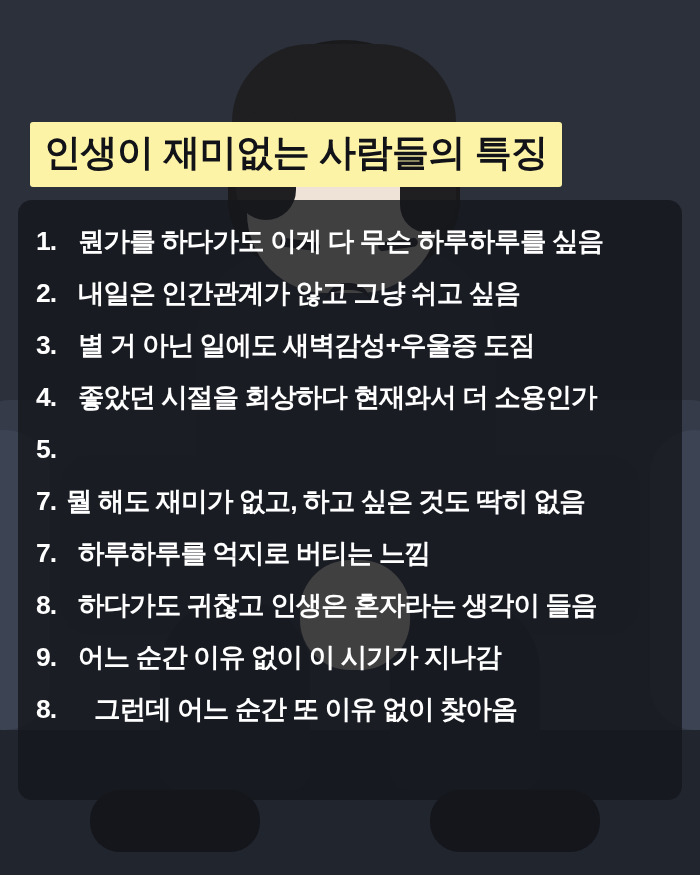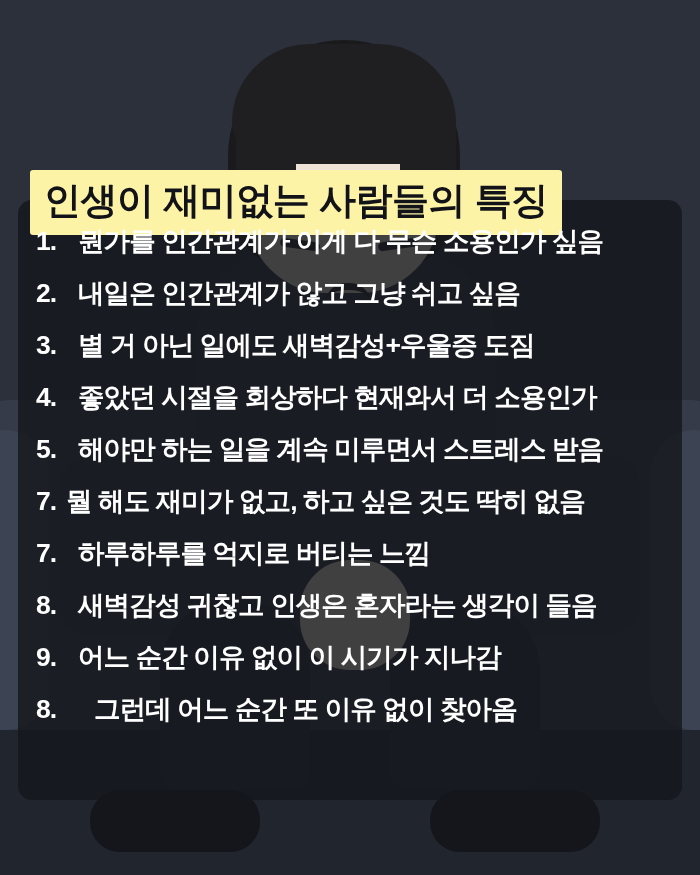--- a/index.html
+++ b/index.html
@@ -166,21 +166,20 @@
   .title {
     display: inline-block;
     background: #fdf3a6;
     color: #111318;
     font-size: 37px;
     font-weight: bold;
     letter-spacing: -0.5px;
     padding: 6px 14px 9px 14px;
     border-radius: 3px;
     white-space: nowrap;
-    margin-top: 48px;
   }
 
   
   .list {
     position: absolute;
     left: 36px;
     top: 228px;
     width: 640px;
   }
   .list-item {
@@ -233,49 +232,48 @@
 
 <div class="overlay"></div>
 
 <div class="title-wrap">
   <span class="title">인생이 재미없는 사람들의 특징</span>
 </div>
 
 <div class="list">
   <div class="list-item">
     <span class="num">1.</span>
-    <span class="txt">뭔가를 인간관계가 이게 다 무슨 소용인가 싶음</span>
+    <span class="txt">뭔가를 하다가도 이게 다 무슨 하루하루를 싶음</span>
   </div>
   <div class="list-item">
     <span class="num">2.</span>
     <span class="txt">내일은 인간관계가 않고 그냥 쉬고 싶음</span>
   </div>
   <div class="list-item">
     <span class="num">3.</span>
     <span class="txt">별 거 아닌 일에도 새벽감성+우울증 도짐</span>
   </div>
   <div class="list-item">
     <span class="num">4.</span>
     <span class="txt">좋았던 시절을 회상하다 현재와서 더 소용인가</span>
   </div>
   <div class="list-item">
     <span class="num">5.</span>
-    <span class="txt">해야만 하는 일을 계속 미루면서 스트레스 받음</span>
   </div>
   <div class="list-item">
     <span class="num tight">7.</span>
     <span class="txt">뭘 해도 재미가 없고, 하고 싶은 것도 딱히 없음</span>
   </div>
   <div class="list-item">
     <span class="num">7.</span>
     <span class="txt">하루하루를 억지로 버티는 느낌</span>
   </div>
   <div class="list-item">
     <span class="num">8.</span>
-    <span class="txt">새벽감성 귀찮고 인생은 혼자라는 생각이 들음</span>
+    <span class="txt">하다가도 귀찮고 인생은 혼자라는 생각이 들음</span>
   </div>
   <div class="list-item">
     <span class="num">9.</span>
     <span class="txt">어느 순간 이유 없이 이 시기가 지나감</span>
   </div>
   <div class="list-item">
     <span class="num wide">8.</span>
     <span class="txt">그런데 어느 순간 또 이유 없이 찾아옴</span>
   </div>
 </div>

